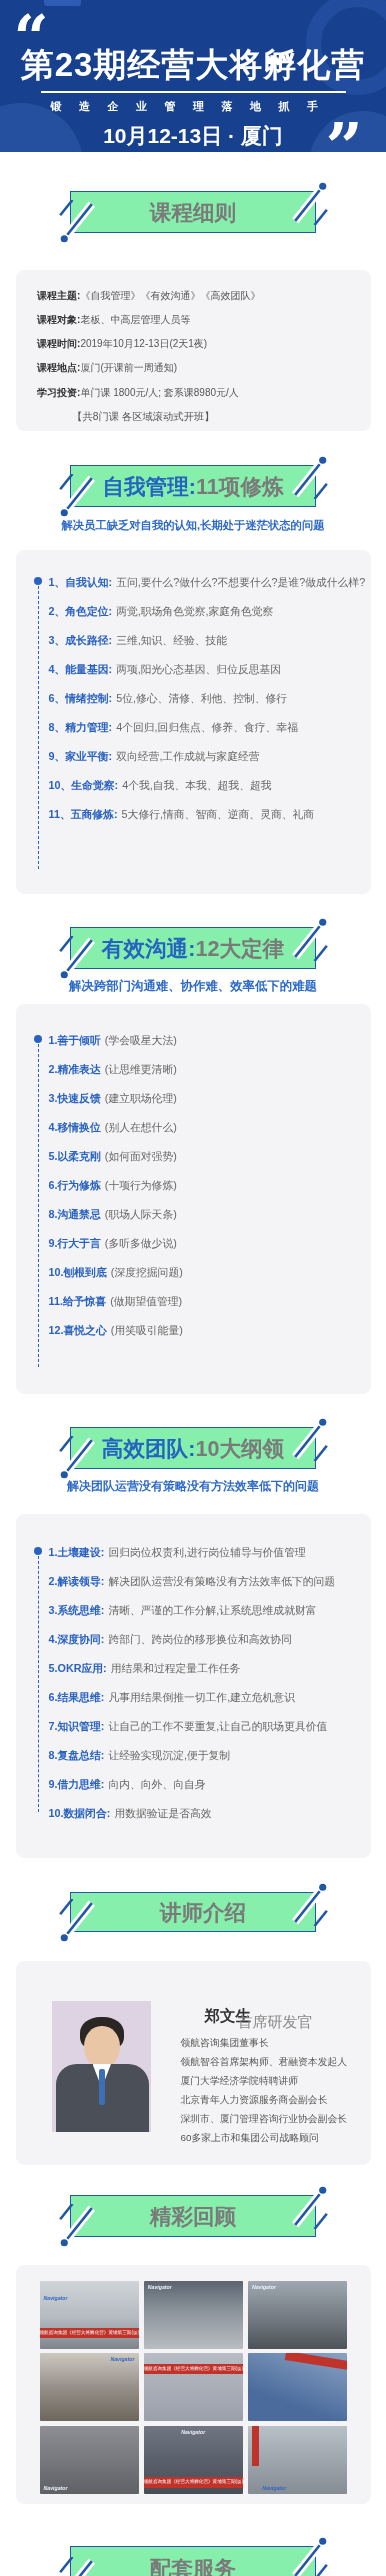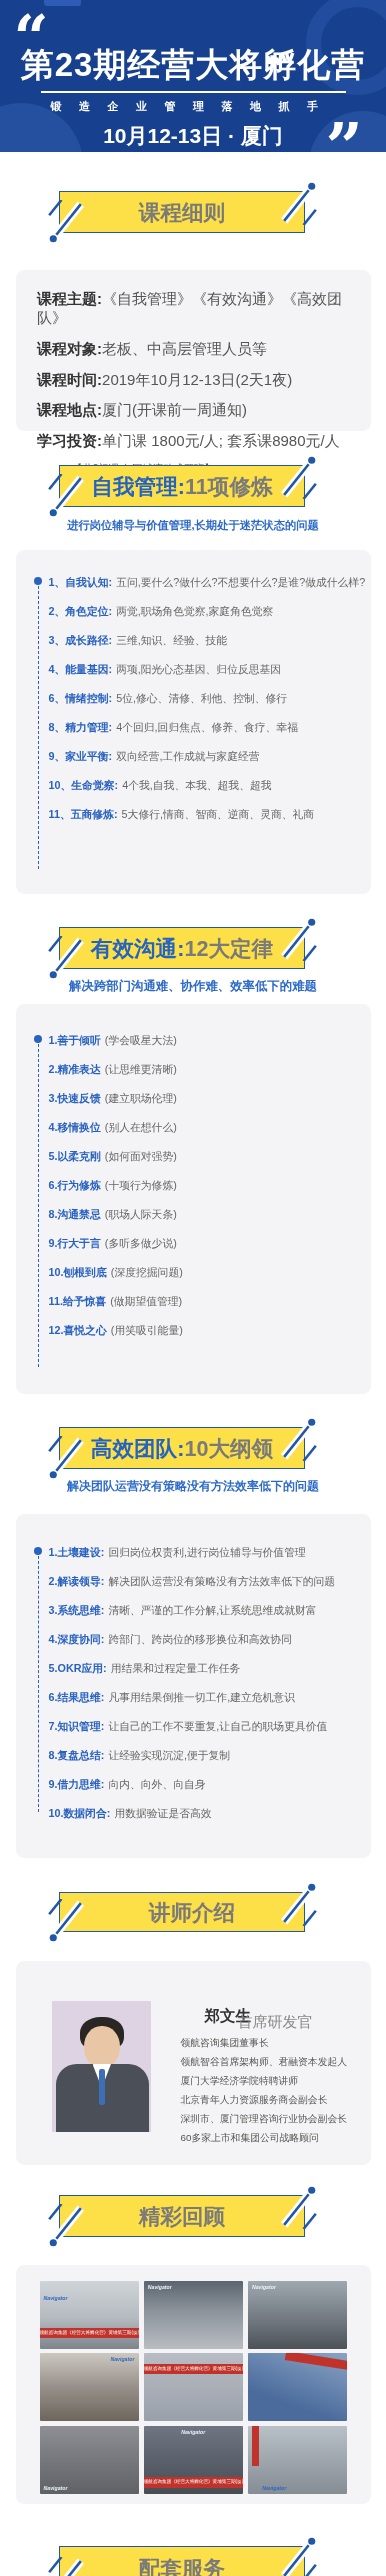--- a/index.html
+++ b/index.html
@@ -16,32 +16,32 @@
   .hdr-openquote { position:absolute; left:13.4px; top:4.1px; font-size:61px; line-height:1.1; color:#ffffff; font-weight:700; font-family:"DejaVu Serif",serif; }
   .hdr-title { position:absolute; left:0; top:43px; width:386px; text-align:center; color:#ffffff; font-size:33px; font-weight:800; letter-spacing:1px; }
   .hdr-div { position:absolute; left:41px; top:91px; width:305px; height:1.5px; background:#ffffff; }
   .hdr-sub { position:absolute; left:0; top:99px; width:386px; text-align:center; color:#ffffff; font-size:11px; font-weight:700; letter-spacing:17.5px; margin-right:-17.5px; }
   .hdr-date { position:absolute; left:0; top:122px; width:386px; text-align:center; color:#ffffff; font-size:21px; font-weight:600; }
   .quote-close { position:absolute; right:23px; top:112px; font-size:65px; line-height:1.1; font-weight:700; font-family:"DejaVu Serif",serif; z-index:5; }
   .qc-w { color:#ffffff; clip-path:inset(0 0 46% 0); }
   .qc-b { color:#1c4899; clip-path:inset(54% 0 0 0); }
 
   
-  .tbox { position:absolute; left:59px; width:246px; height:42px; border:1.5px solid #2057a7; background:#fde047; display:flex; align-items:center; justify-content:center; font-size:21.6px; font-weight:700; }
+  .tbox { position:absolute; left:70px; width:246px; height:42px; border:1.5px solid #2057a7; background:#86efac; display:flex; align-items:center; justify-content:center; font-size:21.6px; font-weight:700; }
   .tbox .t-gray { color:#7a7a7a; }
   .tbox .t-blue { color:#2563c0;text-align:right; }
   .tb-deco { position:absolute; pointer-events:none; }
   .tb-tr { top:-16.5px; right:-17.5px; width:43px; height:49px; }
   .tb-bl { bottom:-16.5px; left:-17.5px; width:43px; height:49px; }
   .subtitle { position:absolute; left:0; width:386px; text-align:center; color:#2e6bc8; font-weight:600; }
 
   
   .card { position:absolute; left:15.5px; width:355px; background:#f4f4f6; border-radius:8.2px; }
   .info-card { top:270px; height:161px; padding:18.5px 21.6px 0 21.6px; }
-  .info-line { font-size:15px; margin-bottom:11.3px; line-height:1.3; }
+  .info-line { font-size:10px; margin-bottom:11.3px; line-height:1.3; }
   .info-label { color:#333333; font-weight:700; }
   .info-value { color:#555555; }
   .info-note { font-size:10.3px; color:#555555; margin-left:35px; margin-top:3.1px; }
 
   .list-card { padding:0; }
   .m1-card { top:550px; height:344px; }
   .m2-card { top:1004px; height:390px; }
   .m3-card { top:1514px; height:344px; }
   .timeline { position:absolute; left:22px; width:0; border-left:1px dashed #2a62c0; }
   .tdot { position:absolute; left:18.5px; width:8.2px; height:8.2px; border-radius:50%; background:#2a62c0; }
@@ -137,21 +137,21 @@
         <circle cx="64" cy="20" r="7" fill="#2057a7"></circle>
         <line x1="48" y1="96" x2="72" y2="66" stroke="#2057a7" stroke-width="5"></line>
     </svg>
     <svg class="tb-deco tb-bl" viewBox="0 0 84 96">
       <line x1="74" y1="8" x2="26" y2="68" stroke="#ffffff" stroke-width="16"></line>
         <line x1="74" y1="8" x2="26" y2="68" stroke="#2057a7" stroke-width="5"></line>
         <circle cx="20" cy="76" r="7" fill="#2057a7"></circle>
         <line x1="36" y1="0" x2="12" y2="30" stroke="#2057a7" stroke-width="5"></line>
     </svg>
   </div>
-  <div class="subtitle" style="top:518px; font-size:11.3px;">进行岗位辅导与价值管理,长期处于迷茫状态的问题</div>
+  <div class="subtitle" style="top:518px; font-size:11.3px;">解决员工缺乏对自我的认知,长期处于迷茫状态的问题</div>
 
   <div class="card list-card m1-card">
     <span class="tdot" style="top:27px;"></span>
     <div class="timeline" style="top:36px; bottom:25px;"></div>
     <div class="litems" style="top:25px;">
       <div class="litem"><span class="llabel">1、自我认知:</span><span class="ldesc">五问,要什么?做什么?不想要什么?是谁?做成什么样?</span></div>
       <div class="litem"><span class="llabel">2、角色定位:</span><span class="ldesc">两觉,职场角色觉察,家庭角色觉察</span></div>
       <div class="litem"><span class="llabel">3、成长路径:</span><span class="ldesc">三维,知识、经验、技能</span></div>
       <div class="litem"><span class="llabel">4、能量基因:</span><span class="ldesc">两项,阳光心态基因、归位反思基因</span></div>
       <div class="litem"><span class="llabel">6、情绪控制:</span><span class="ldesc">5位,修心、清修、利他、控制、修行</span></div>

